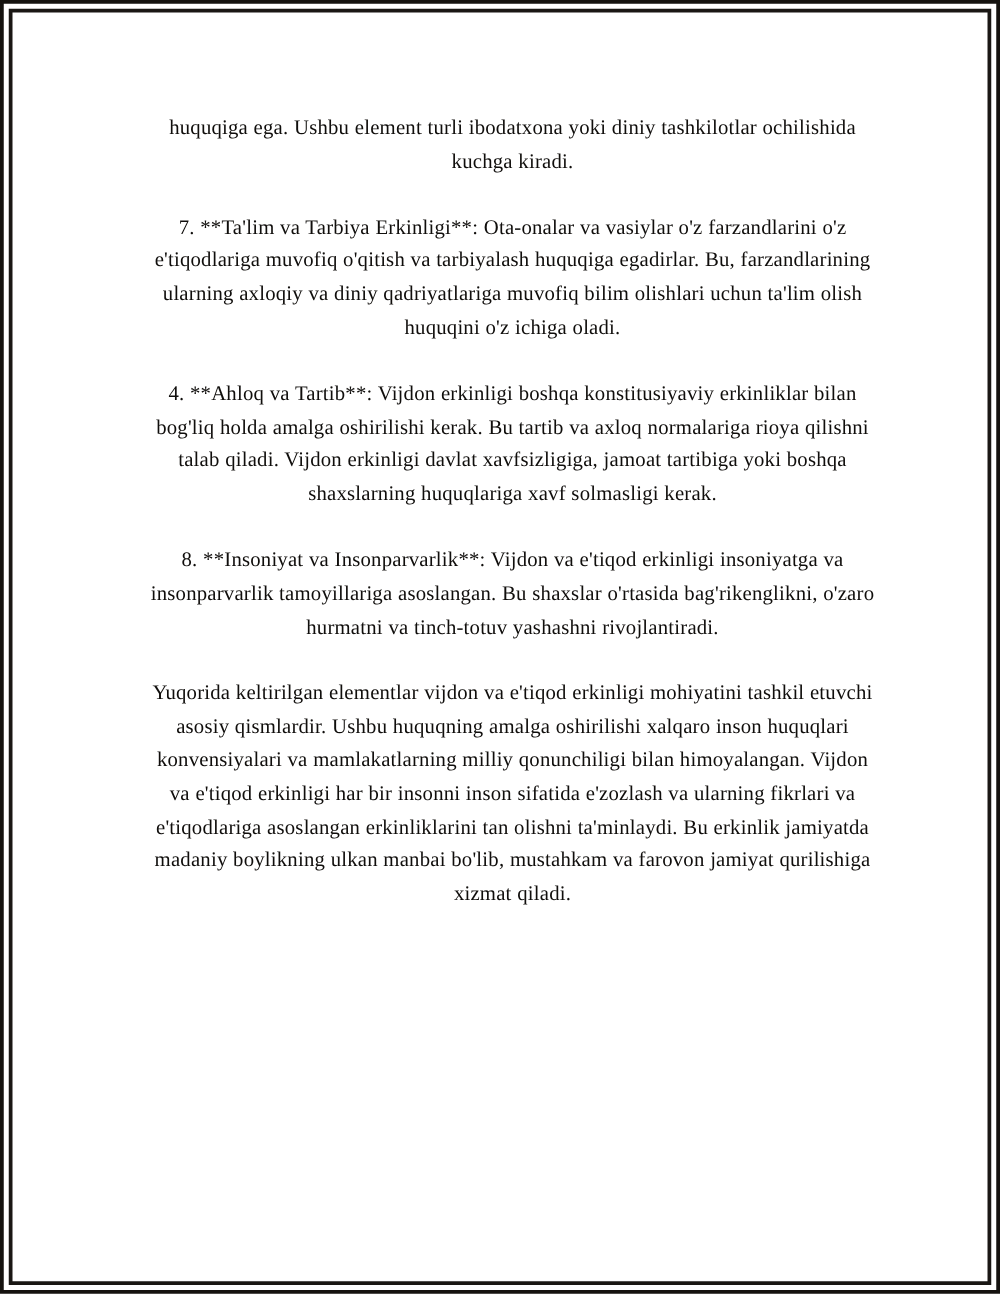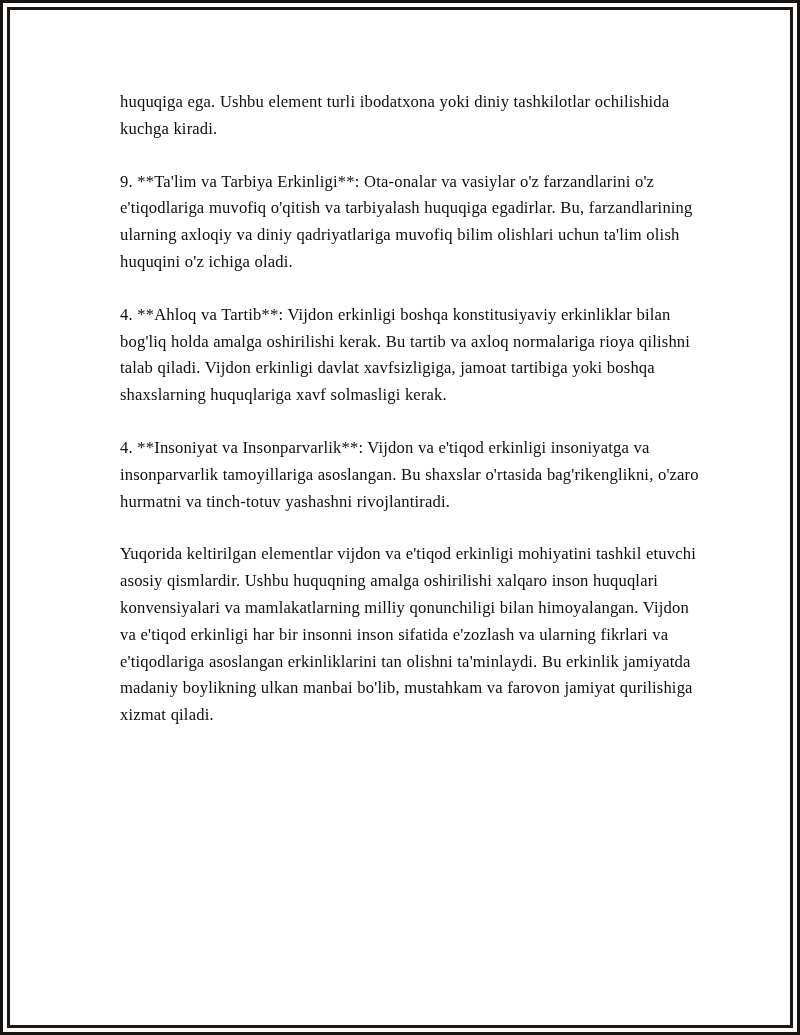--- a/index.html
+++ b/index.html
@@ -40,43 +40,43 @@
     left: 110px;
     top: 79px;
     width: 580px;
   }
 
   .para {
     margin: 0 0 26px 0;
     font-size: 16.6px;
     line-height: 26.8px;
     color: #100e0c;
-    text-align: left;
+    text-align: center;
     letter-spacing: 0.01em;
     word-spacing: 0.01em;
     -webkit-font-smoothing: antialiased;
   }
   .para:last-child {
     margin-bottom: 0;
   }
 </style>
 </head>
 <body>
 
 <div id="page-frame">
   <div id="page-inner">
 
     <div id="doc-body">
 
       <p class="para">huquqiga ega. Ushbu element turli ibodatxona yoki diniy tashkilotlar ochilishida kuchga kiradi.</p>
 
-      <p class="para">9. **Ta'lim va Tarbiya Erkinligi**: Ota-onalar va vasiylar o'z farzandlarini o'z e'tiqodlariga muvofiq o'qitish va tarbiyalash huquqiga egadirlar. Bu, farzandlarining ularning axloqiy va diniy qadriyatlariga muvofiq bilim olishlari uchun ta'lim olish huquqini o'z ichiga oladi.</p>
+      <p class="para">7. **Ta'lim va Tarbiya Erkinligi**: Ota-onalar va vasiylar o'z farzandlarini o'z e'tiqodlariga muvofiq o'qitish va tarbiyalash huquqiga egadirlar. Bu, farzandlarining ularning axloqiy va diniy qadriyatlariga muvofiq bilim olishlari uchun ta'lim olish huquqini o'z ichiga oladi.</p>
 
       <p class="para">4. **Ahloq va Tartib**: Vijdon erkinligi boshqa konstitusiyaviy erkinliklar bilan bog'liq holda amalga oshirilishi kerak. Bu tartib va axloq normalariga rioya qilishni talab qiladi. Vijdon erkinligi davlat xavfsizligiga, jamoat tartibiga yoki boshqa shaxslarning huquqlariga xavf solmasligi kerak.</p>
 
-      <p class="para">4. **Insoniyat va Insonparvarlik**: Vijdon va e'tiqod erkinligi insoniyatga va insonparvarlik tamoyillariga asoslangan. Bu shaxslar o'rtasida bag'rikenglikni, o'zaro hurmatni va tinch-totuv yashashni rivojlantiradi.</p>
+      <p class="para">8. **Insoniyat va Insonparvarlik**: Vijdon va e'tiqod erkinligi insoniyatga va insonparvarlik tamoyillariga asoslangan. Bu shaxslar o'rtasida bag'rikenglikni, o'zaro hurmatni va tinch-totuv yashashni rivojlantiradi.</p>
 
       <p class="para">Yuqorida keltirilgan elementlar vijdon va e'tiqod erkinligi mohiyatini tashkil etuvchi asosiy qismlardir. Ushbu huquqning amalga oshirilishi xalqaro inson huquqlari konvensiyalari va mamlakatlarning milliy qonunchiligi bilan himoyalangan. Vijdon va e'tiqod erkinligi har bir insonni inson sifatida e'zozlash va ularning fikrlari va e'tiqodlariga asoslangan erkinliklarini tan olishni ta'minlaydi. Bu erkinlik jamiyatda madaniy boylikning ulkan manbai bo'lib, mustahkam va farovon jamiyat qurilishiga xizmat qiladi.</p>
 
     </div>
 
   </div>
 </div>
 
 </body></html>

